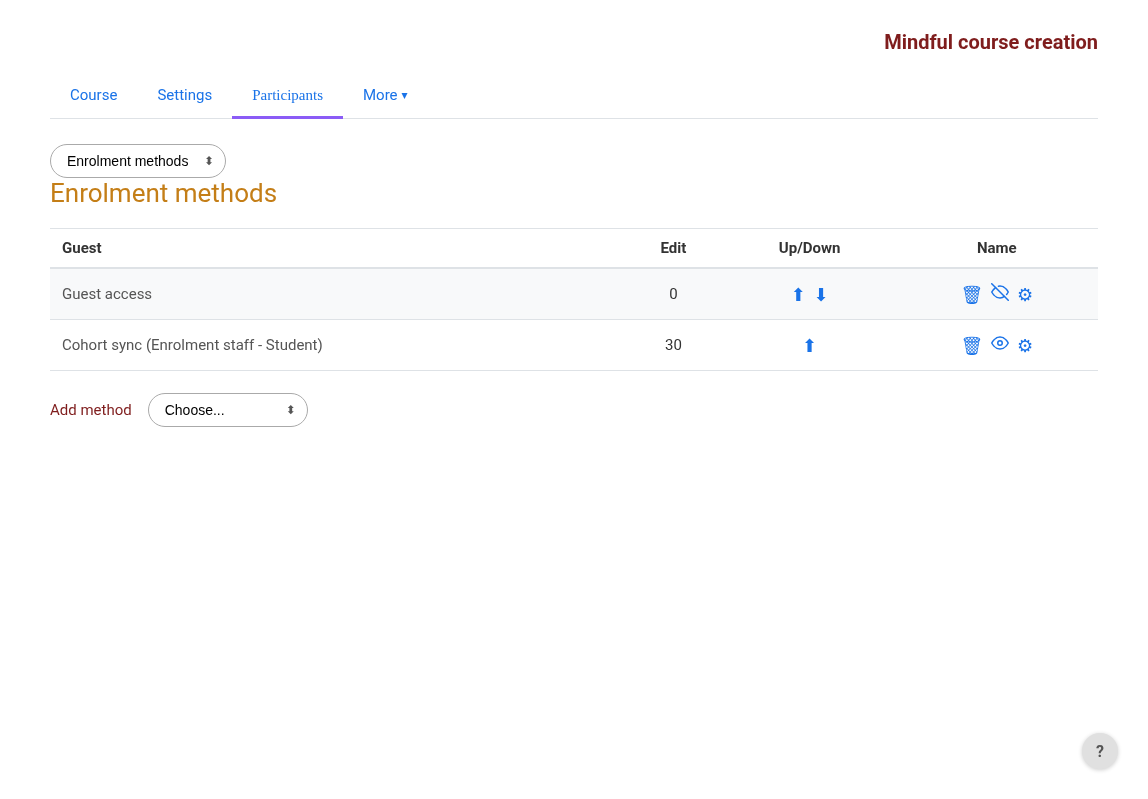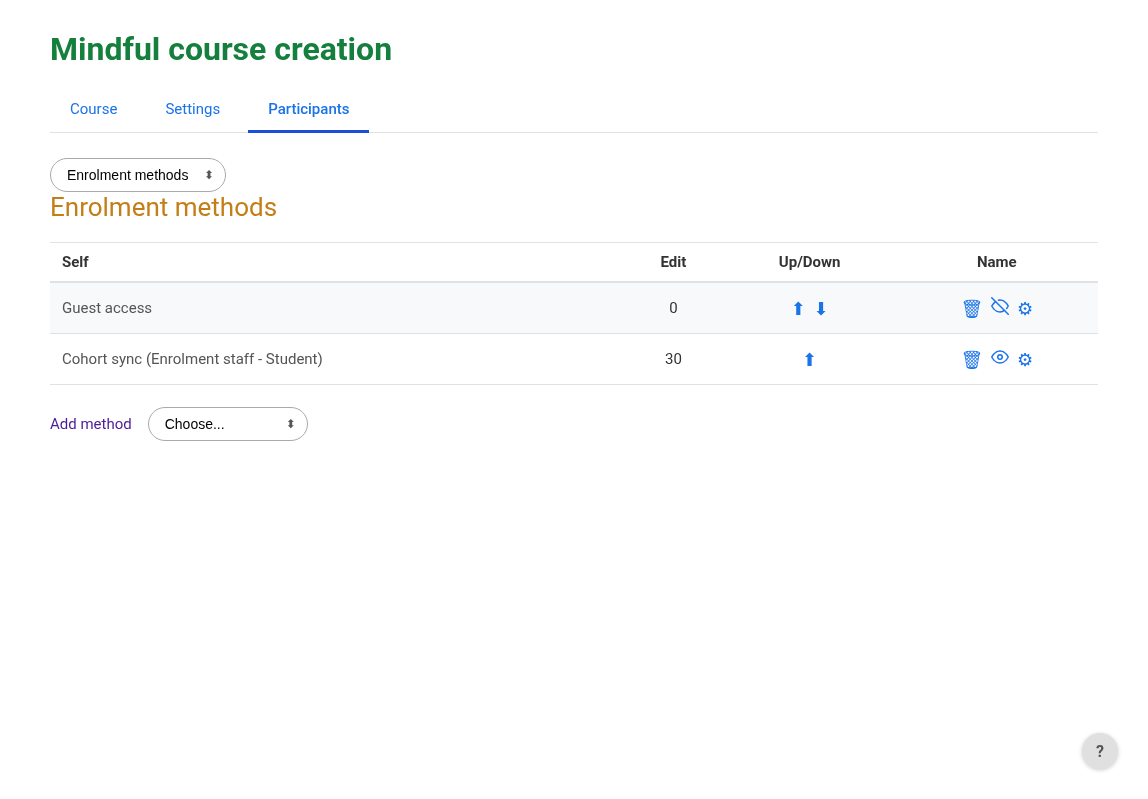--- a/index.html
+++ b/index.html
@@ -10,46 +10,48 @@
       font-size: 15px;
     }
     .page-wrapper {
       max-width: 1148px;
       margin: 0 auto;
       padding: 30px 50px;
       position: relative;
       min-height: 799px;
     }
     .page-title {
-      color: #15803d;
-      font-size: 32px;
+      color: #7f1d1d;
+      font-size: 20px;
       font-weight: bold;
       margin-bottom: 20px;
+      text-align: right;
     }
     .tab-bar {
       display: flex;
       border-bottom: 1px solid #dee2e6;
       margin-bottom: 25px;
-      gap: 8px;
+      gap: 0;
     }
     .tab-item {
       padding: 12px 20px;
       color: #1a73e8;
       cursor: pointer;
       font-size: 15px;
       text-decoration: none;
       border-bottom: 3px solid transparent;
       margin-bottom: -1px;
       display: flex;
       align-items: center;
       gap: 4px;
     }
     .tab-item.active {
-      border-bottom: 3px solid #1d4ed8;
+      border-bottom: 3px solid #8b5cf6;
       font-weight: 500;
+      font-family: Liberation Serif, serif;
     }
     .section-title {
       color: #c47e17;
       font-size: 26px;
       font-weight: normal;
       margin-bottom: 20px;
     }
     .enrolment-table {
       width: 100%;
       border-collapse: collapse;
@@ -104,21 +106,21 @@
       margin: 0 2px;
     }
     .add-method-row {
       display: flex;
       align-items: center;
       gap: 16px;
       margin-top: 22px;
     }
     .add-method-label {
       font-size: 15px;
-      color: #4c1d95;
+      color: #7f1d1d;
     }
     .select-wrapper {
       position: relative;
       display: inline-block;
     }
     .select-wrapper select {
       border: 1px solid #aaa;
       border-radius: 20px;
       padding: 8px 36px 8px 16px;
       font-size: 14px;
@@ -162,34 +164,38 @@
 <body>
 
 <div class="page-wrapper">
 
   <h1 class="page-title">Mindful course creation</h1>
 
   <nav class="tab-bar">
     <a class="tab-item">Course</a>
     <a class="tab-item">Settings</a>
     <a class="tab-item active">Participants</a>
+    <a class="tab-item">
+      <span>More</span>
+      <span class="chevron">▾</span>
+    </a>
   </nav>
 
   <div class="select-wrapper">
     <select>
       <option>Enrolment methods</option>
     </select>
   </div>
 
   <h2 class="section-title">Enrolment methods</h2>
 
   <table class="enrolment-table">
     <thead>
       <tr>
-        <th class="col-name">Self</th>
+        <th class="col-name">Guest</th>
         <th class="col-users">Edit</th>
         <th class="col-updown">Up/Down</th>
         <th class="col-edit">Name</th>
       </tr>
     </thead>
     <tbody>
 
 
       <tr>
         <td class="col-name">Guest access</td>

